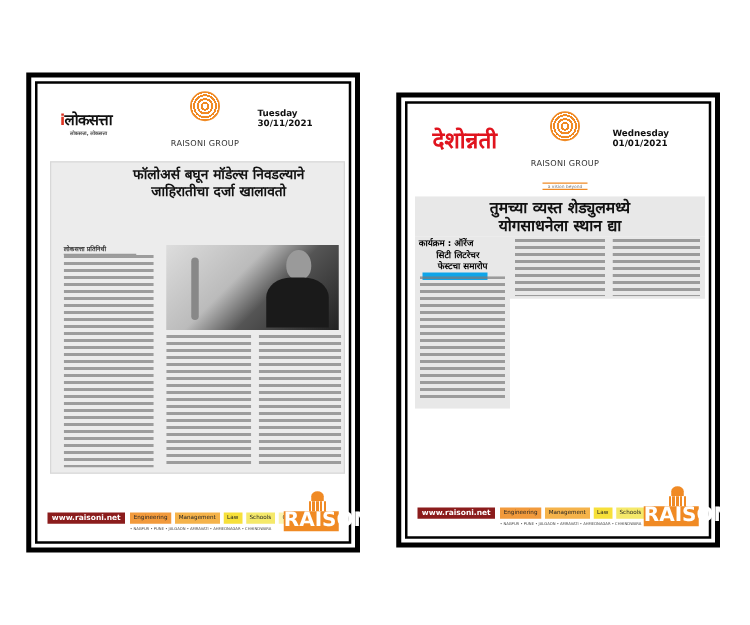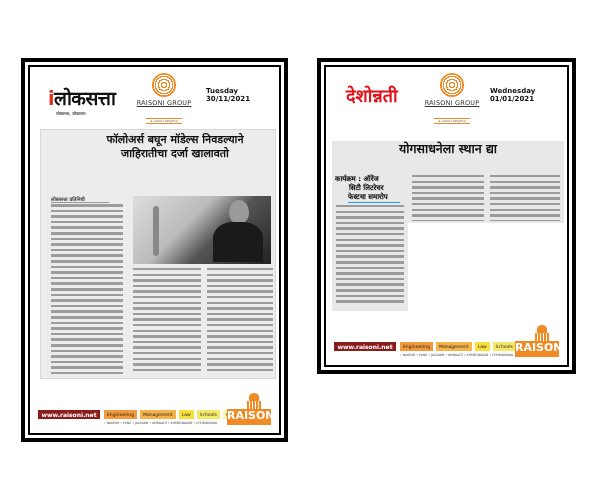--- a/index.html
+++ b/index.html
@@ -1,52 +1,52 @@
 <!DOCTYPE html>
 <html><head>
 <meta charset="utf-8">
 <style>
   * { box-sizing: border-box; margin: 0; padding: 0; }
   body { width: 600px; height: 500px; background: #ffffff; position: relative; overflow: hidden; font-family: "DejaVu Sans", sans-serif; }
   .frame { position: absolute; background: #fff; border: 4px solid #000; }
   .frame .inner { position: absolute; left: 3px; top: 3px; right: 3px; bottom: 3px; border: 2px solid #000; background: #fff; }
   #frame-left { left: 21px; top: 58px; width: 267px; height: 384px; }
-  #frame-right { left: 317px; top: 58px; width: 259px; height: 316px; }
+  #frame-right { left: 317px; top: 74px; width: 259px; height: 364px; }
 
   .header { position: absolute; left: 8px; right: 8px; top: 6px; height: 50px; }
   .paper-logo { position: absolute; left: 10px; top: 12px; font-family: "DejaVu Sans", sans-serif; font-weight: bold; }
-  .logo-loksatta { font-size: 19px; color: #111; letter-spacing: -0.5px; }
+  .logo-loksatta { font-size: 12px; color: #111; letter-spacing: -0.5px; }
   .logo-loksatta .dot { color: #d32; }
   .logo-sub { font-size: 4px; color: #444; display: block; margin-left: 8px; }
   .logo-deshonnati { font-size: 18px; color: #e0141e; }
   .raisoni-logo { position: absolute; top: 0; width: 60px; text-align: center; }
   .spiral { width: 24px; height: 24px; margin: 0 auto; border-radius: 50%;
     background: radial-gradient(circle, #fff 0 2px, #f08a24 2px 3.5px, #fff 3.5px 5px, #f08a24 5px 6.5px, #fff 6.5px 8px, #f08a24 8px 9.5px, #fff 9.5px 10.5px, #f08a24 10.5px 12px); }
-  .raisoni-name { font-size: 6.5px; color: #333; margin-top: 2px; letter-spacing: 0.2px; text-decoration: underline; }
+  .raisoni-name { font-size: 6.5px; color: #333; margin-top: 14px; letter-spacing: 0.2px; }
   .raisoni-tag { font-size: 3.5px; color: #777; border-top: 0.5px solid #f08a24; border-bottom: 0.5px solid #f08a24; display: inline-block; padding: 0 4px; }
   .date { position: absolute; top: 14px; font-size: 7px; color: #111; font-weight: bold; }
 
   .clip { position: absolute; background: #ececec; border: 1px solid #d8d8d8; overflow: hidden; }
   .headline { text-align: center; font-weight: bold; color: #111; }
   .sub-bullet { text-align: center; font-size: 7px; color: #222; font-weight: bold; line-height: 10px; }
   .byline { font-size: 5px; color: #333; font-weight: bold; border-bottom: 1px solid #999; }
   .col-text { position: absolute; font-size: 4px; line-height: 5.6px; color: #333; text-align: justify; overflow: hidden; }
   .col-text::before { content: ""; display: block; height: 100%;
     background: repeating-linear-gradient(to bottom, #7a7a7a 0 2.5px, transparent 2.5px 5.6px); opacity: 0.7; }
   .photo { position: absolute; background: linear-gradient(135deg, #ddd 0%, #bbb 40%, #555 60%, #222 100%); }
   .photo .person-head { position: absolute; right: 22px; top: 4px; width: 20px; height: 24px; background: #9a9a9a; border-radius: 50% 50% 45% 45%; }
   .photo .person-body { position: absolute; right: 8px; top: 26px; width: 50px; height: 40px; background: #1a1a1a; border-radius: 40% 40% 0 0; }
   .photo .chair { position: absolute; left: 20px; top: 10px; width: 6px; height: 50px; background: #888; border-radius: 3px; }
 
   .footer { position: absolute; left: 8px; right: 8px; bottom: 6px; height: 32px; }
   .url-bar { position: absolute; left: 0; bottom: 8px; width: 62px; height: 9px; background: #8b1c1c; color: #fff; font-size: 6px; font-weight: bold; line-height: 9px; text-align: center; }
   .courses { position: absolute; left: 66px; bottom: 8px; display: flex; gap: 3px; }
   .course { height: 9px; font-size: 4.5px; line-height: 9px; padding: 0 3px; color: #222; }
   .cities { position: absolute; left: 66px; bottom: 2px; font-size: 3px; color: #444; white-space: nowrap; }
-  .raisoni-badge { position: absolute; right: 0; bottom: 2px; width: 44px; height: 16px; background: #f08a24; color: #fff; font-weight: bold; font-size: 11px; line-height: 14px; text-align: center; }
+  .raisoni-badge { position: absolute; right: 0; bottom: 2px; width: 44px; height: 16px; background: #f08a24; color: #fff; font-weight: bold; font-size: 16px; line-height: 14px; text-align: center; }
   .dome { position: absolute; right: 10px; bottom: 18px; width: 14px; height: 16px; }
   .dome .top { width: 10px; height: 8px; margin: 0 auto; background: #f08a24; border-radius: 50% 50% 0 0; }
   .dome .base { width: 14px; height: 8px; background: repeating-linear-gradient(to right, #f08a24 0 2px, #fff 2px 3px); }
 </style>
 </head>
 <body>
 
 <div class="frame" id="frame-left">
   <div class="inner">
     <div class="header">
@@ -106,26 +106,27 @@
       <div class="raisoni-logo" style="left:88px;">
         <div class="spiral"></div>
         <div class="raisoni-name">RAISONI GROUP</div>
         <div class="raisoni-tag">a vision beyond</div>
       </div>
       <div class="date" style="left:156px;">Wednesday 01/01/2021</div>
     </div>
 
     <div class="clip" style="left:6px; top:74px; width:232px; height:170px; background:#fff; border:none;">
       <div style="position:absolute; left:0; top:0; width:232px; height:32px; background:#e8e8e8;">
+        <div class="headline" style="font-size:12.5px; line-height:15px; margin-top:1px;">तुमच्या व्यस्त शेड्युलमध्ये</div>
         <div class="headline" style="font-size:12.5px; line-height:15px;text-align:center;">योगसाधनेला स्थान द्या</div>
       </div>
       <div style="position:absolute; left:0; top:32px; width:76px; height:138px; background:#e8e8e8;">
         <div style="font-size:7px; font-weight:bold; line-height:9px; margin-left:3px; margin-top:2px;">कार्यक्रम : ऑरेंज</div>
         <div style="font-size:7px; font-weight:bold; line-height:9px; margin-left:17px;">सिटी लिटरेचर</div>
-        <div style="font-size:7px; font-weight:bold; line-height:9px; margin-left:16px; border-bottom:1px solid #0ea5e9; width:52px;">फेस्टचा समारोप</div>
+        <div style="font-size:7px; font-weight:bold; line-height:9px; margin-left:6px; border-bottom:6px solid #0ea5e9; width:52px;text-align:right;">फेस्टचा समारोप</div>
         <div class="col-text" style="left:4px; top:32px; width:68px; height:100px;"></div>
       </div>
       <div style="position:absolute; left:76px; top:32px; width:156px; height:50px; background:#e8e8e8;">
         <div class="col-text" style="left:4px; top:2px; width:72px; height:46px;"></div>
         <div class="col-text" style="left:82px; top:2px; width:70px; height:46px;"></div>
       </div>
     </div>
 
     <div class="footer">
       <div class="url-bar">www.raisoni.net</div>

